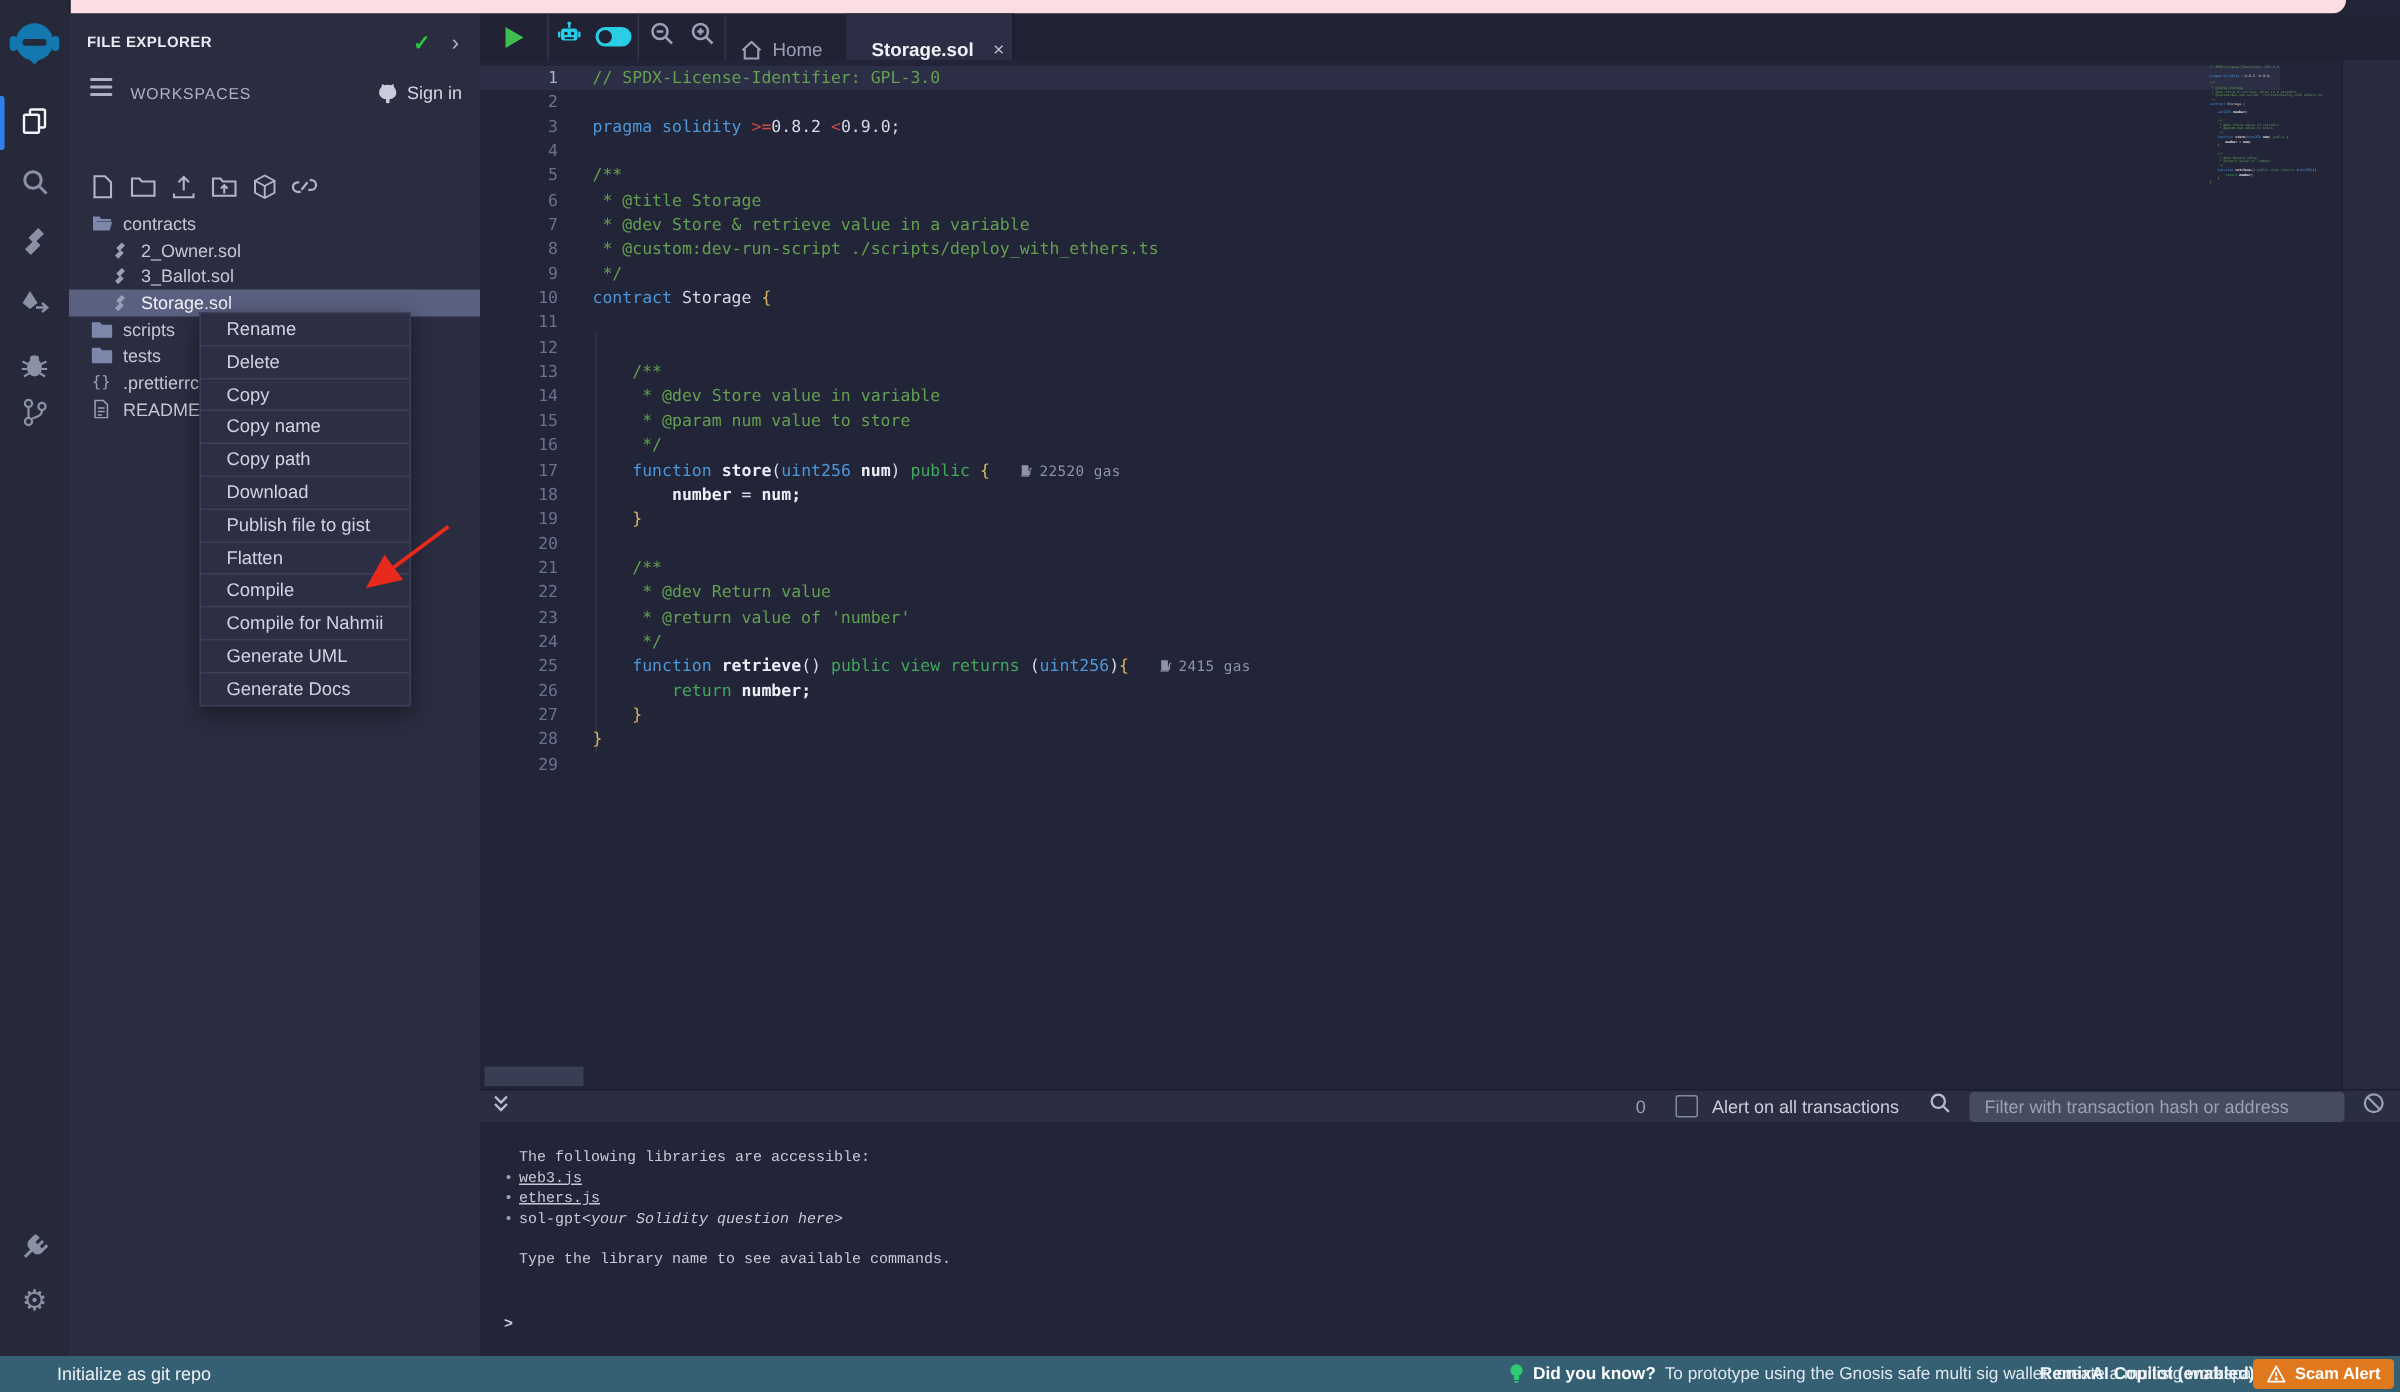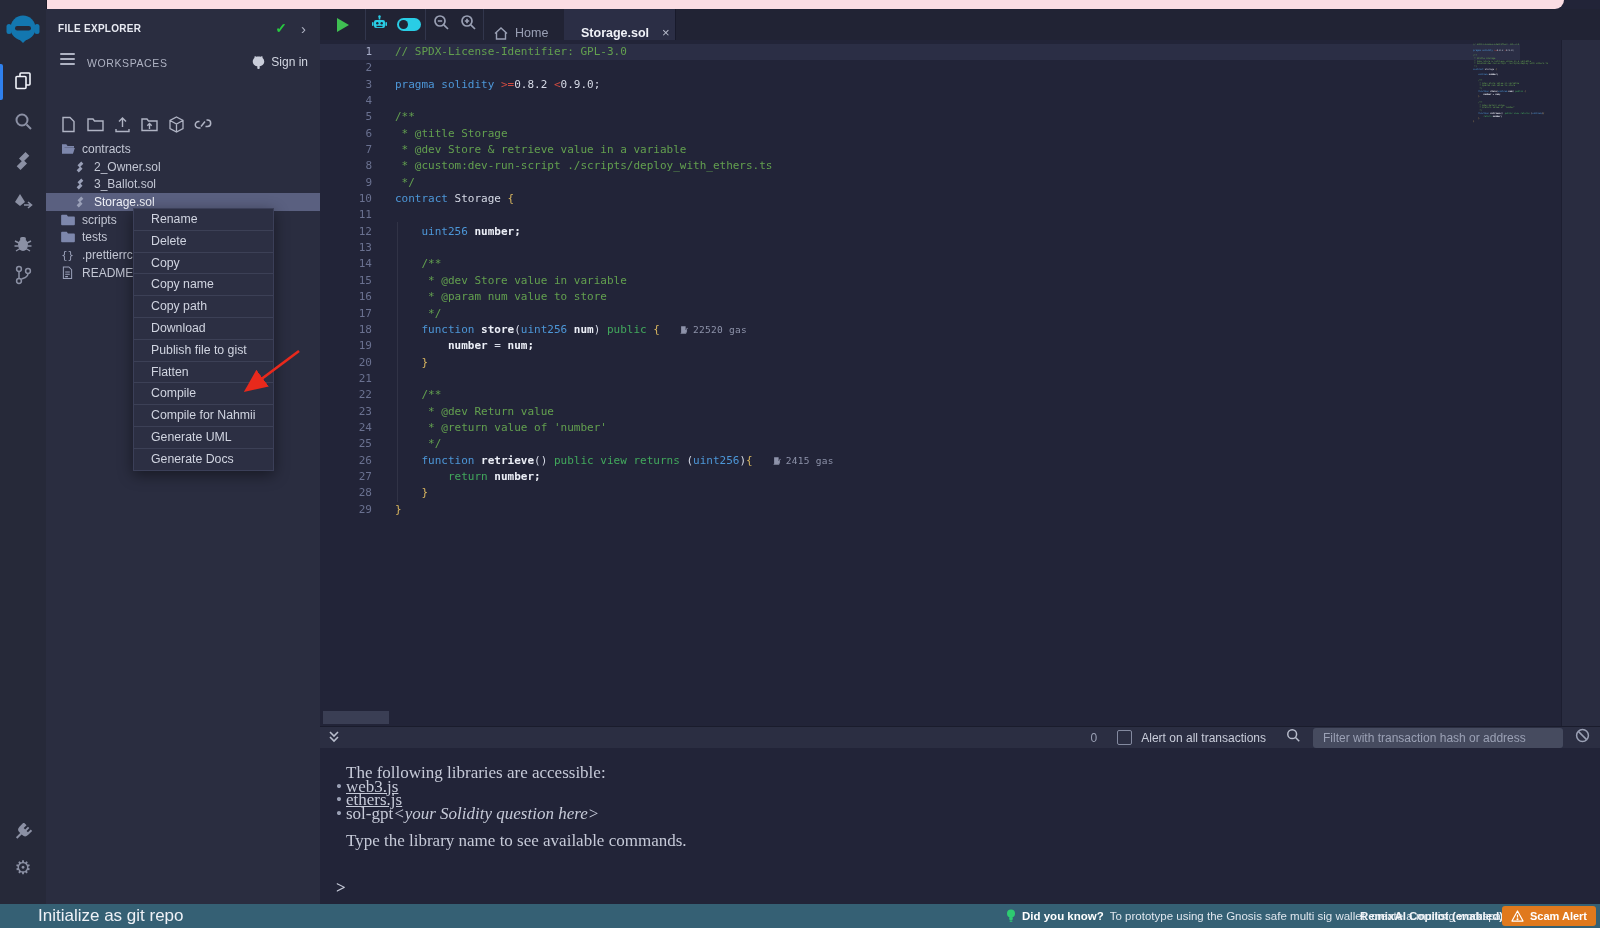--- a/index.html
+++ b/index.html
@@ -81,34 +81,34 @@
   .hscroll{position:absolute;left:3px;top:671px;width:66px;height:13px;background:#3a3e54;}
 
   
   .tbar{position:absolute;left:320px;top:726px;width:1280px;height:22px;background:#2b2e42;border-top:1px solid #1a1c2c;display:flex;align-items:center;padding:0 10px 0 8px;box-sizing:border-box;}
   .tbar .grow{flex:1;}
   .tx-count{font-size:12px;color:#9aa0b4;margin-right:20px;}
   .chkbox{width:13px;height:13px;border:1px solid #848aa0;border-radius:2px;background:transparent;margin-right:9px;cursor:pointer;}
   .listen-label{font-size:12px;color:#c9cdda;margin-right:20px;}
   .filter-input{width:250px;height:20px;background:#464b5f;border:none;border-radius:3px;color:#e6e9f1;font-size:12px;padding:0 10px;box-sizing:border-box;margin:12px 12px;font-family:"Liberation Sans",sans-serif;}
   .filter-input::placeholder{color:#9ba1b5;}
-  .tcontent{position:absolute;left:320px;top:748px;width:1280px;height:156px;background:#222438;font-family:Liberation Serif, serif;font-size:17px;color:#c6cad8;}
+  .tcontent{position:absolute;left:320px;top:748px;width:1280px;height:156px;background:#222438;font-family:Liberation Mono, monospace;font-size:10px;color:#c6cad8;}
   .tlines{position:absolute;left:16px;top:18px;line-height:13.6px;}
   .tline{white-space:pre;}
   .tline.blank{height:13.6px;}
   .tbullet{display:flex;}
   .tbullet .dot{width:10px;color:#9aa0b4;}
   .tlink{text-decoration:underline;color:#c6cad8;cursor:pointer;}
   .tital{font-style:italic;}
   .tindent{padding-left:10px;}
   .prompt{position:absolute;left:16px;top:130px;font-weight:bold;color:#c6cad8;}
 
   
   .statusbar{position:absolute;left:0;top:904px;width:1600px;height:24px;background:#356074;}
-  .sb-left{position:absolute;left:38px;top:0;height:24px;line-height:24px;font-size:17px;color:#eef1f6;cursor:pointer;}
+  .sb-left{position:absolute;left:38px;top:0;height:24px;line-height:24px;font-size:12px;color:#eef1f6;cursor:pointer;}
   .sb-tip{position:absolute;left:1006px;top:0;height:24px;display:flex;align-items:center;gap:6px;font-size:11.5px;color:#dfe6ee;}
   .sb-tip b{color:#ffffff;}
   .sb-copilot{position:absolute;right:97px;top:0;height:24px;line-height:24px;font-size:11.5px;color:#f2f5f9;font-weight:bold;cursor:pointer;}
   .scam-btn{position:absolute;right:4px;top:2px;height:20px;background:#e0791d;border-radius:3px;display:flex;align-items:center;gap:6px;padding:0 9px;cursor:pointer;}
   .scam-btn span{font-size:11px;font-weight:bold;color:#fff;}
 </style>
 </head>
 <body>
 
 <div id="app">
@@ -405,21 +405,20 @@
         <div class="code-line"></div>
         <div class="code-line"><span class="tk-k">pragma solidity </span><span class="tk-r">&gt;=</span><span class="tk-w">0.8.2 </span><span class="tk-r">&lt;</span><span class="tk-w">0.9.0;</span></div>
         <div class="code-line"></div>
         <div class="code-line"><span class="tk-c">/**</span></div>
         <div class="code-line"><span class="tk-c"> * @title Storage</span></div>
         <div class="code-line"><span class="tk-c"> * @dev Store &amp; retrieve value in a variable</span></div>
         <div class="code-line"><span class="tk-c"> * @custom:dev-run-script ./scripts/deploy_with_ethers.ts</span></div>
         <div class="code-line"><span class="tk-c"> */</span></div>
         <div class="code-line"><span class="tk-k">contract</span><span class="tk-w"> Storage </span><span class="tk-y">{</span></div>
         <div class="code-line"></div>
-        <div class="code-line"><span class="tk-w">    </span><span class="tk-k">uint256</span><span class="tk-wb"> number;</span></div>
         <div class="code-line"></div>
         <div class="code-line"><span class="tk-c">    /**</span></div>
         <div class="code-line"><span class="tk-c">     * @dev Store value in variable</span></div>
         <div class="code-line"><span class="tk-c">     * @param num value to store</span></div>
         <div class="code-line"><span class="tk-c">     */</span></div>
         <div class="code-line"><span class="tk-w">    </span><span class="tk-k">function</span><span class="tk-wb"> store</span><span class="tk-w">(</span><span class="tk-k">uint256</span><span class="tk-wb"> num</span><span class="tk-w">) </span><span class="tk-g">public</span><span class="tk-w"> </span><span class="tk-y">{</span><span class="gas"><svg width="9" height="9" viewBox="0 0 16 16">
               <path fill="#8e93aa" d="M2 2h8v12H2zM3.5 3.5h5V7h-5zM11 6.5l2.3-1.8.9 1.1-1.7 1.4V12a1.6 1.6 0 0 1-3.2 0V9h1.7v3a.2.2 0 0 0 .4 0z"></path>
               <rect x="1" y="14" width="10" height="1.5" fill="#8e93aa"></rect>
             </svg>22520 gas</span></div>
         <div class="code-line"><span class="tk-wb">        number</span><span class="tk-w"> = </span><span class="tk-wb">num;</span></div>

